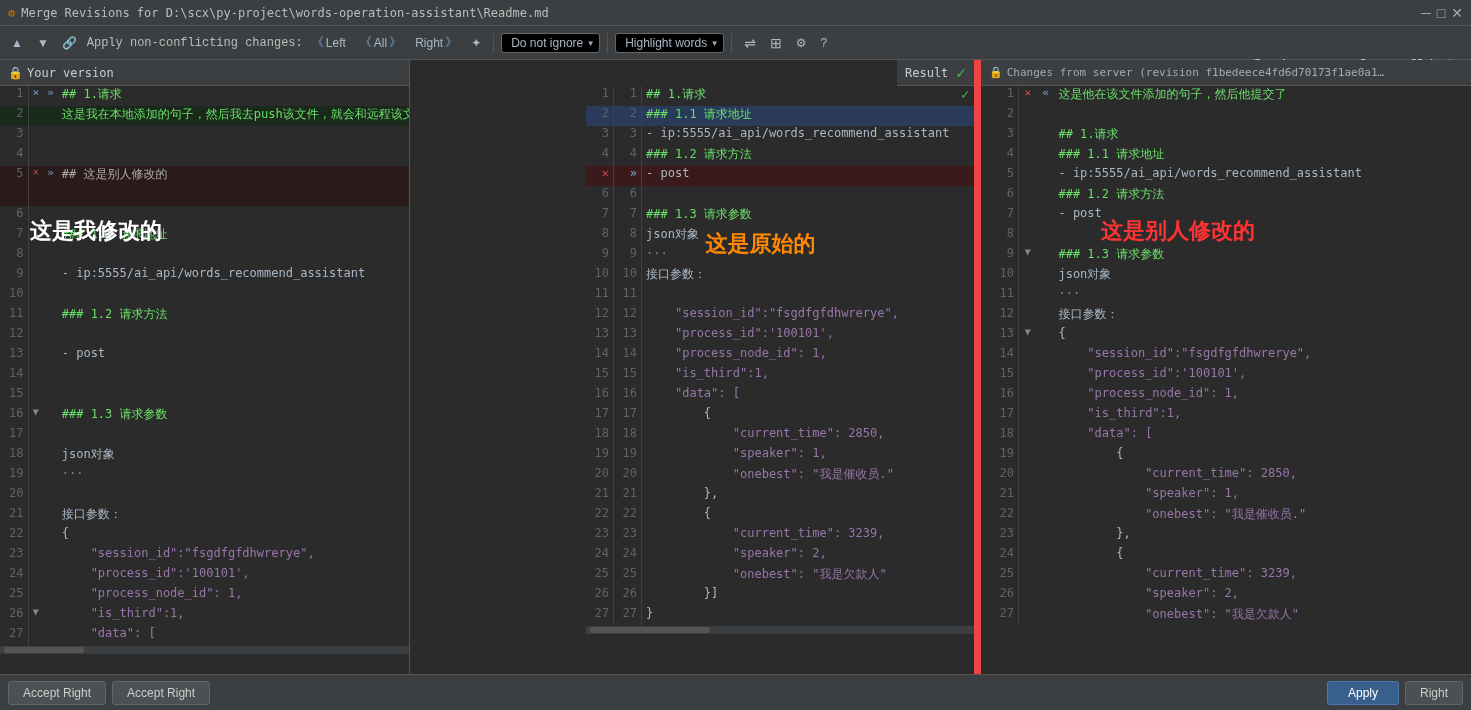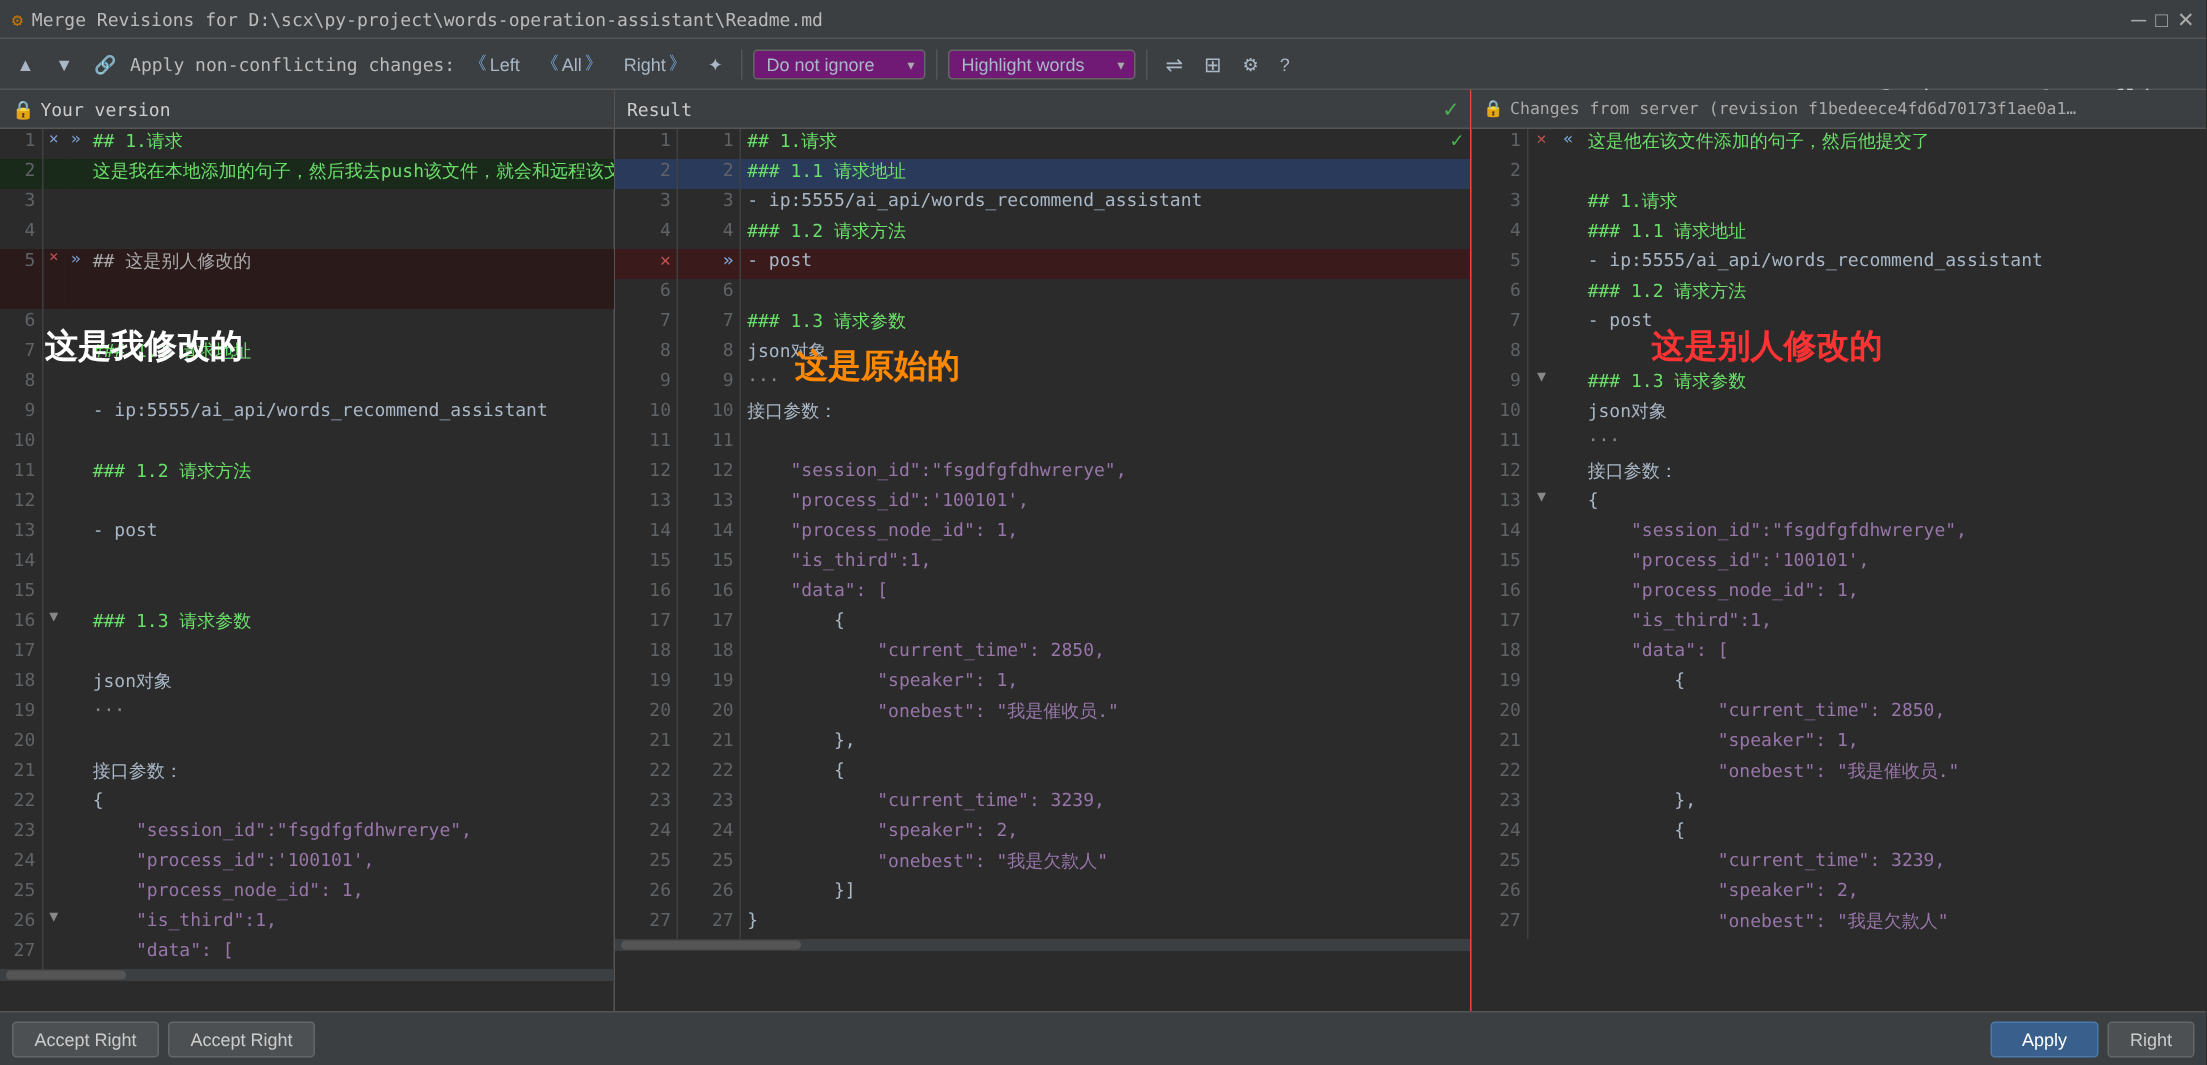--- a/index.html
+++ b/index.html
@@ -41,27 +41,28 @@
       display: flex; align-items: center; gap: 2px;
     }
     .toolbar-sep { width: 1px; height: 20px; background: #555; margin: 0 3px; }
     .dropdown-wrap {
       position: relative;
       display: inline-flex;
       align-items: center;
     }
     .dropdown-wrap select {
       appearance: none;
-      background: #701a75;
+      background: #000000;
       border: 1px solid #666;
       color: #a9b7c6;
-      padding: 2px 32px 2px 8px;
+      padding: 2px 16px 2px 8px;
       border-radius: 3px;
       font-size: 12px;
       cursor: pointer;
+      text-align: right;
     }
     .dropdown-wrap::after {
       content: '▾';
       position: absolute;
       right: 6px;
       color: #aaa;
       pointer-events: none;
     }
     .spacer { flex: 1; }
     .conflict-badge {
@@ -91,21 +92,21 @@
       padding: 3px 8px;
       font-size: 12px;
       color: #ccc;
       display: flex;
       align-items: center;
       gap: 4px;
       height: 26px;
       flex-shrink: 0;
     }
     .panel-left { border-right: 1px solid #555; min-width: 410px; max-width: 410px; }
-    .panel-center { border-right: 1px solid #ef4444; flex: 1; }
+    .panel-center { border-right: 7px solid #ef4444; flex: 1; align-items: flex-end; }
     .panel-right { min-width: 490px; max-width: 490px; }
 
     
     .code-area {
       overflow: auto;
       flex: 1;
       position: relative;
     }
     .code-table {
       width: 100%;
@@ -196,21 +197,21 @@
   <div class="spacer"></div>
   <button style="background:none;border:none;color:#aaa;cursor:pointer;font-size:14px;">─</button>
   <button style="background:none;border:none;color:#aaa;cursor:pointer;font-size:14px;">□</button>
   <button style="background:none;border:none;color:#aaa;cursor:pointer;font-size:14px;">✕</button>
 </div>
 
 <div class="toolbar">
   <button class="toolbar-btn">▲</button>
   <button class="toolbar-btn">▼</button>
   <button class="toolbar-btn">🔗</button>
-  <span style="font-size:12px;color:#bbb;">Apply non-conflicting changes:</span>
+  <span style="font-size:12px;color:#bbb;font-family:Liberation Mono, monospace;">Apply non-conflicting changes:</span>
   <button class="toolbar-btn">
     <span style="color:#7ad;">《</span>
     <span>Left</span>
   </button>
   <button class="toolbar-btn">
     <span style="color:#7ad;">《</span>
     <span>All</span>
     <span style="color:#7ad;">》</span>
   </button>
   <button class="toolbar-btn">

